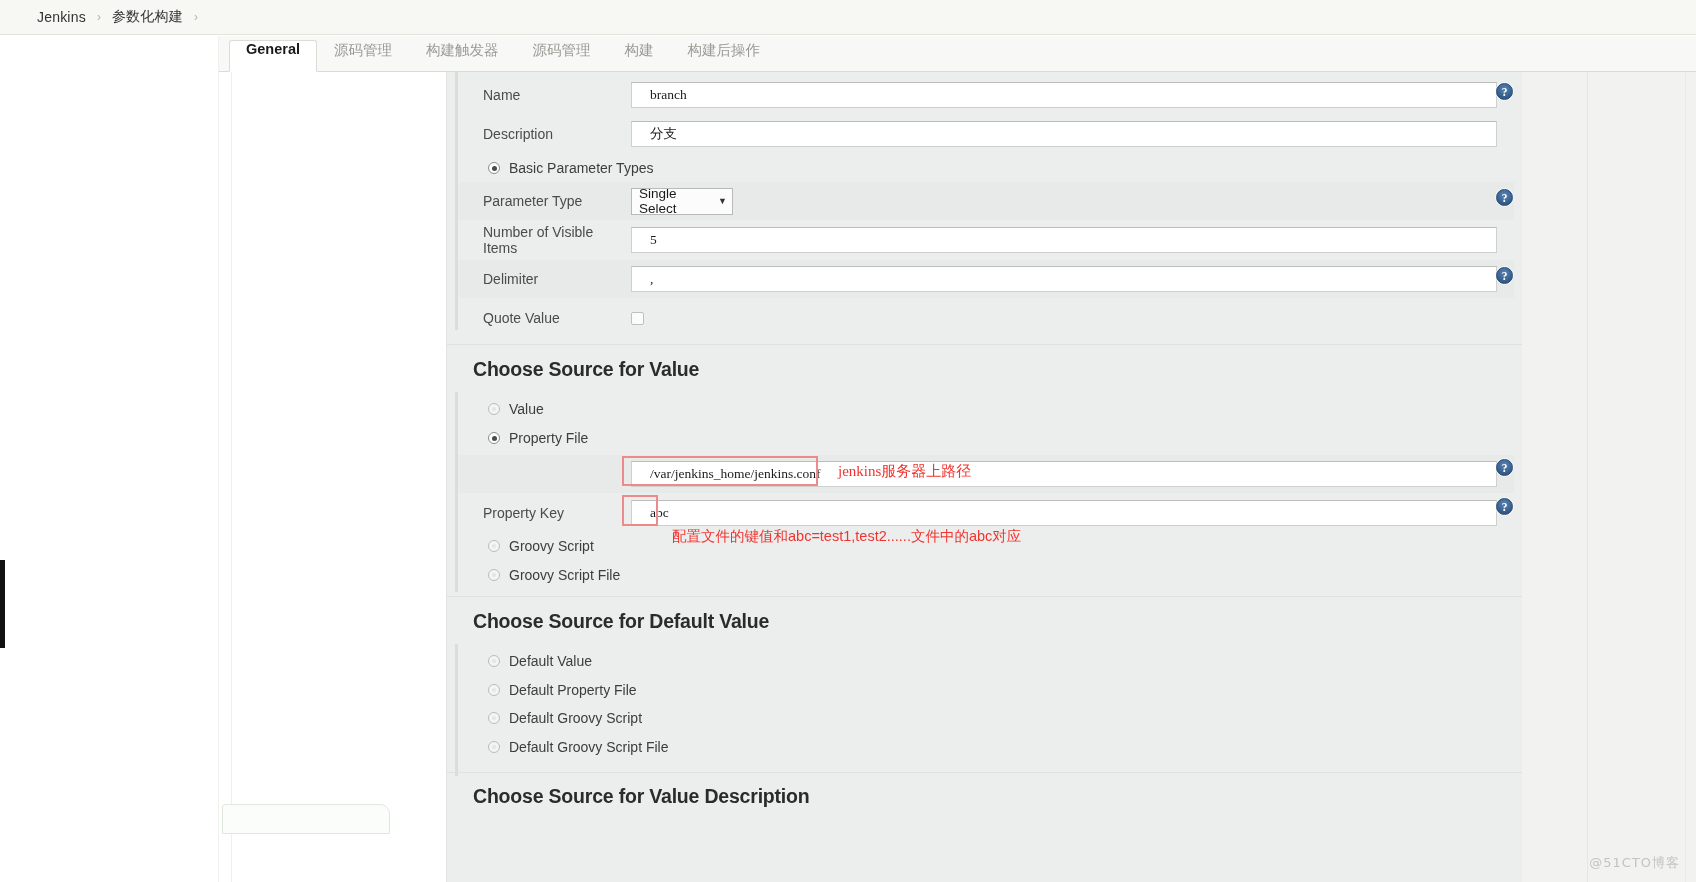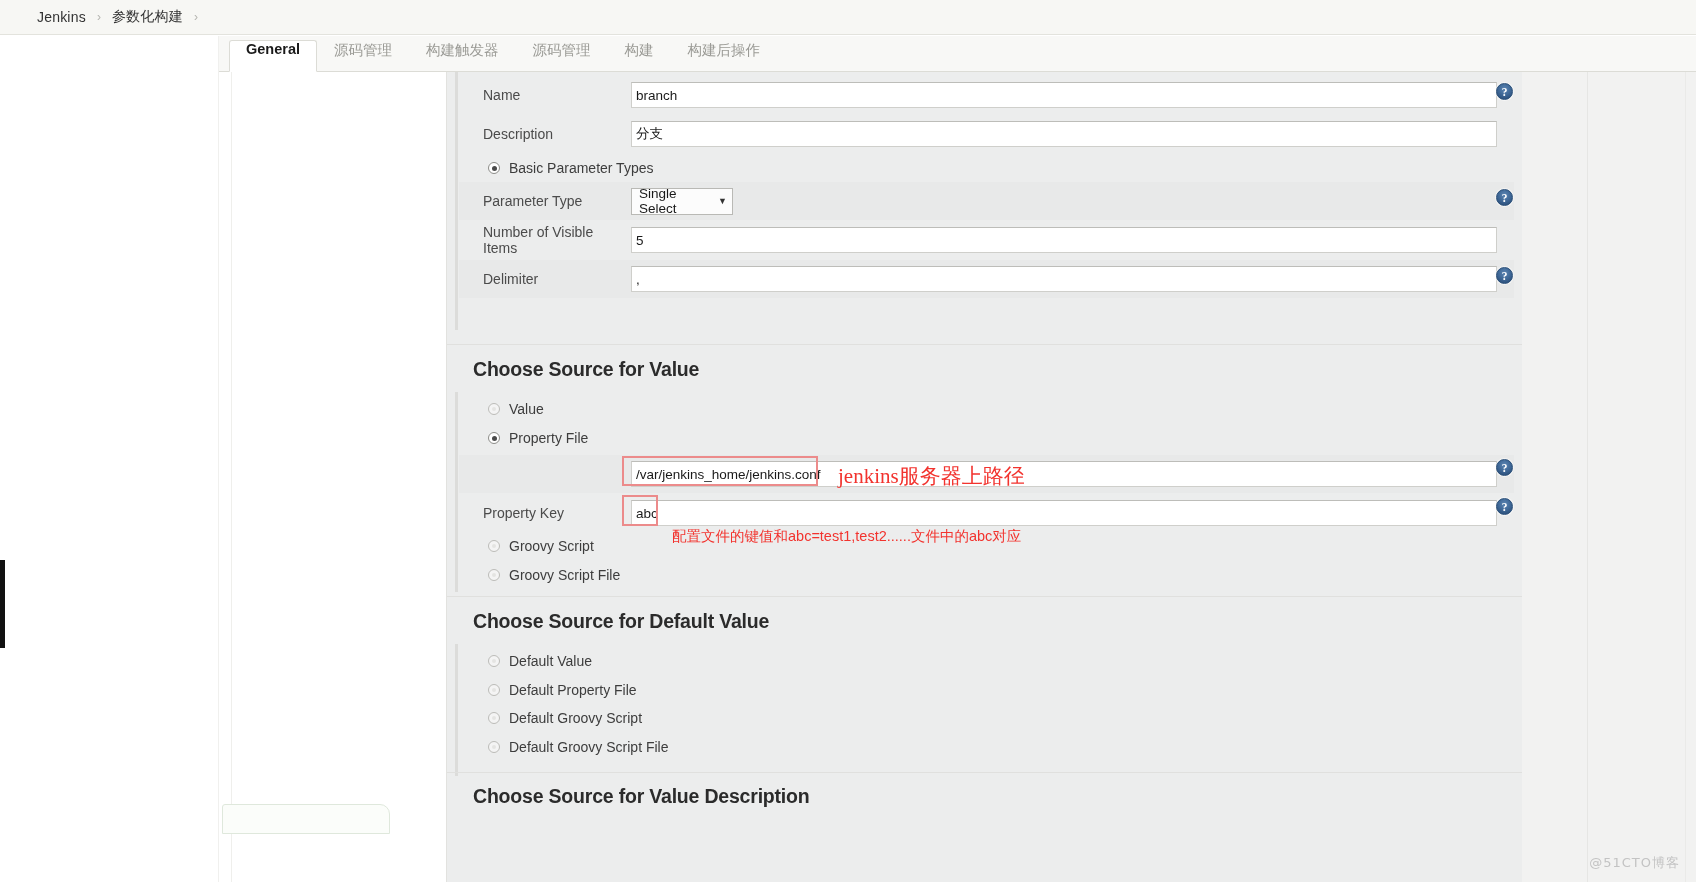--- a/index.html
+++ b/index.html
@@ -149,23 +149,23 @@
     color: #4b4b4b;
     flex: 0 0 auto;
   }
   .txt-input {
     height: 26px;
     background: #ffffff;
     border: 1px solid #cfcfcb;
     border-top-color: #bdbdb9;
     font-size: 13.5px;
     color: #1a1a1a;
-    padding: 0 4px;
+    padding: 0 18px;
     display: flex; align-items: center;
-    font-family: Liberation Sans, sans-serif;
+    font-family: Liberation Serif, serif;
   }
   .txt-input.wide { width: 866px; }
 
   .select-box {
     height: 27px; width: 102px;
     background: #fcfcfc;
     border: 1px solid #b9b9b5;
     font-size: 13.5px; color: #1a1a1a;
     display: flex; align-items: center; justify-content: space-between;
     padding: 0 5px 0 7px;
@@ -248,21 +248,21 @@
 
   
   .red-box {
     position: absolute;
     border: 2px solid #ec8b8b;
     pointer-events: none;
   }
   .red-note {
     position: absolute;
     color: #f2332e;
-    font-size: 21px;
+    font-size: 15px;
     font-family: "Liberation Serif", "DejaVu Serif", serif;
     white-space: nowrap;
   }
   .red-note.sans { font-family: "Liberation Sans", sans-serif; font-size: 14.5px; }
 
   
   .watermark {
     position: absolute; right: 16px; bottom: 10px;
     font-size: 13px;
     color: #c3c3c3;
@@ -342,20 +342,24 @@
       <div class="row" style="top:149px;">
         <span class="row-label">Number of Visible Items</span>
         <span class="txt-input wide">5</span>
       </div>
 
       <div class="row shaded" style="top:188px;">
         <span class="row-label">Delimiter</span>
         <span class="txt-input wide">,</span>
       </div>
 
+      <div class="row" style="top:227px;">
+        <span class="row-label">Quote Value</span>
+        <span class="chk"></span>
+      </div>
 
       <div class="divider" style="top:272px;"></div>
 
       <div class="sec-head" style="top:277px;">Choose Source for Value</div>
 
       <div class="group-bar" style="top:320px;height:200px;"></div>
 
       <div class="radio-row" style="top:352px;">
         <span class="radio on"></span>
         <span class="radio-label">Property File</span>

